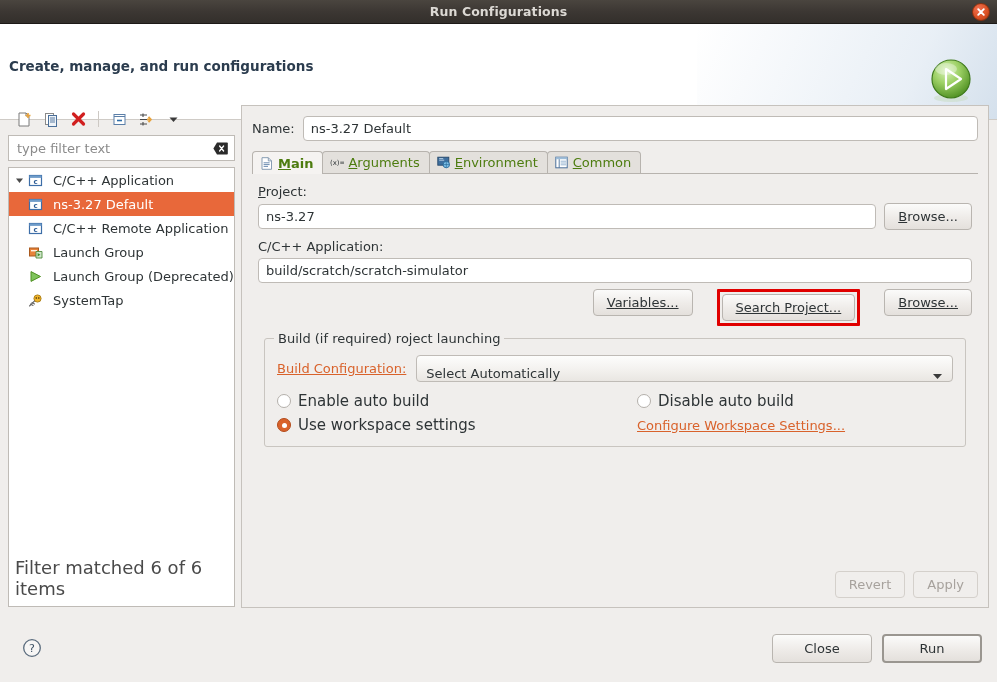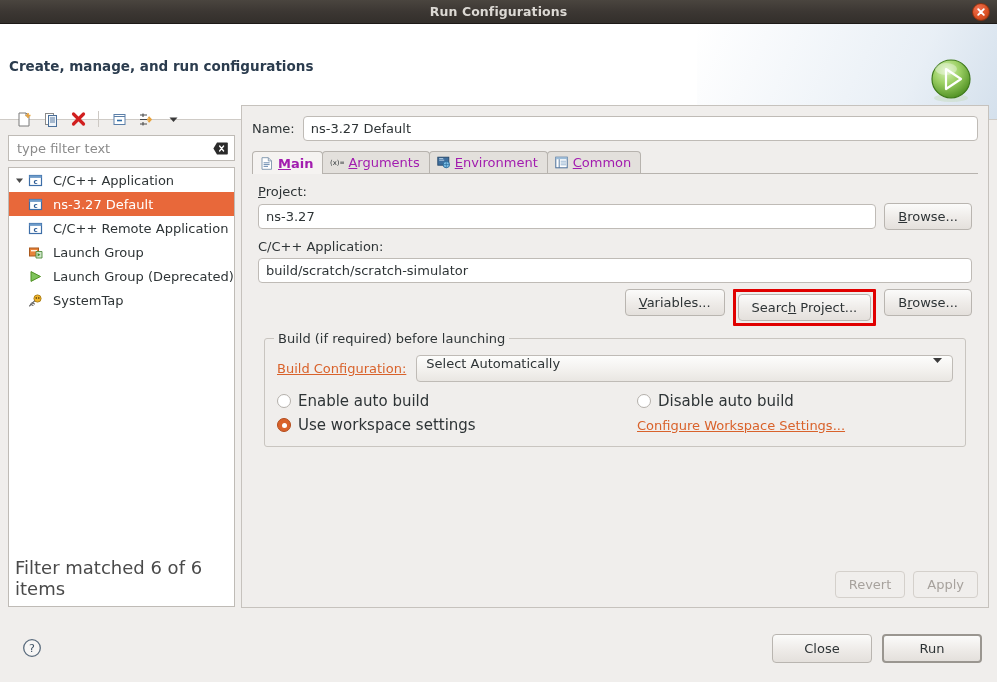--- a/index.html
+++ b/index.html
@@ -229,21 +229,21 @@
     border-bottom: 1px solid #b7b3ae;
     position: relative;
   }
   .tab {
     height: 22px;
     display: flex;
     align-items: center;
     gap: 4px;
     padding: 0 9px 0 7px;
     font-size: 13px;
-    color: #a21caf;
+    color: #4d7c0f;
     background: #e3e0dc;
     border: 1px solid #b7b3ae;
     border-bottom: none;
     border-radius: 4px 4px 0 0;
     box-sizing: border-box;
     cursor: pointer;
     margin-right: -1px;
     position: relative;
   }
   .tab.active {
@@ -291,22 +291,23 @@
     background: #f0eeec;
     border-color: #d4d0cb;
   }
   .btn.default {
     border: 2px solid #9a9690;
     font-weight: normal;
   }
   .btn-row {
     display: flex;
     justify-content: flex-end;
-    gap: 8px;
+    gap: 24px;
     margin-top: 6px;
+    text-decoration: underline;
   }
   .highlight-box {
     border: 3px solid #e00000;
     padding: 2px;
     border-radius: 1px;
     display: inline-flex;
     box-sizing: border-box;
   }
 
   
@@ -341,21 +342,21 @@
     white-space: nowrap;
   }
   .combo {
     flex: 1;
     height: 27px;
     background: linear-gradient(to bottom, #fdfdfc 0%, #f2f0ed 60%, #e9e6e2 100%);
     border: 1px solid #bfbbb6;
     border-radius: 4px;
     box-sizing: border-box;
     display: flex;
-    align-items: flex-start;
+    align-items: flex-end;
     justify-content: space-between;
     padding: 0 9px 0 9px;
     font-size: 13px;
     color: #2e3436;
     cursor: pointer;
   }
   .radio-grid {
     display: grid;
     grid-template-columns: 360px 1fr;
     row-gap: 6px;
@@ -653,21 +654,21 @@
 
       <div class="btn-row">
         <button class="btn"><span class="uline">V</span>ariables...</button>
         <span class="highlight-box">
           <button class="btn">Searc<span class="uline">h</span> Project...</button>
         </span>
         <button class="btn">B<span class="uline">r</span>owse...</button>
       </div>
 
       <div class="groupbox">
-        <span class="groupbox-title">Build (if required) before launching</span>
+        <span class="groupbox-title">Build (if required) roject launching</span>
 
         <div class="combo-row">
           <span class="link">Build Configuration:</span>
           <div class="combo">
             <span>Select Automatically</span>
             <svg width="11" height="9" viewBox="0 0 11 9">
               <path d="M1 2 L5.5 7 L10 2 Z" fill="#3a3a3a"></path>
             </svg>
           </div>
         </div>

